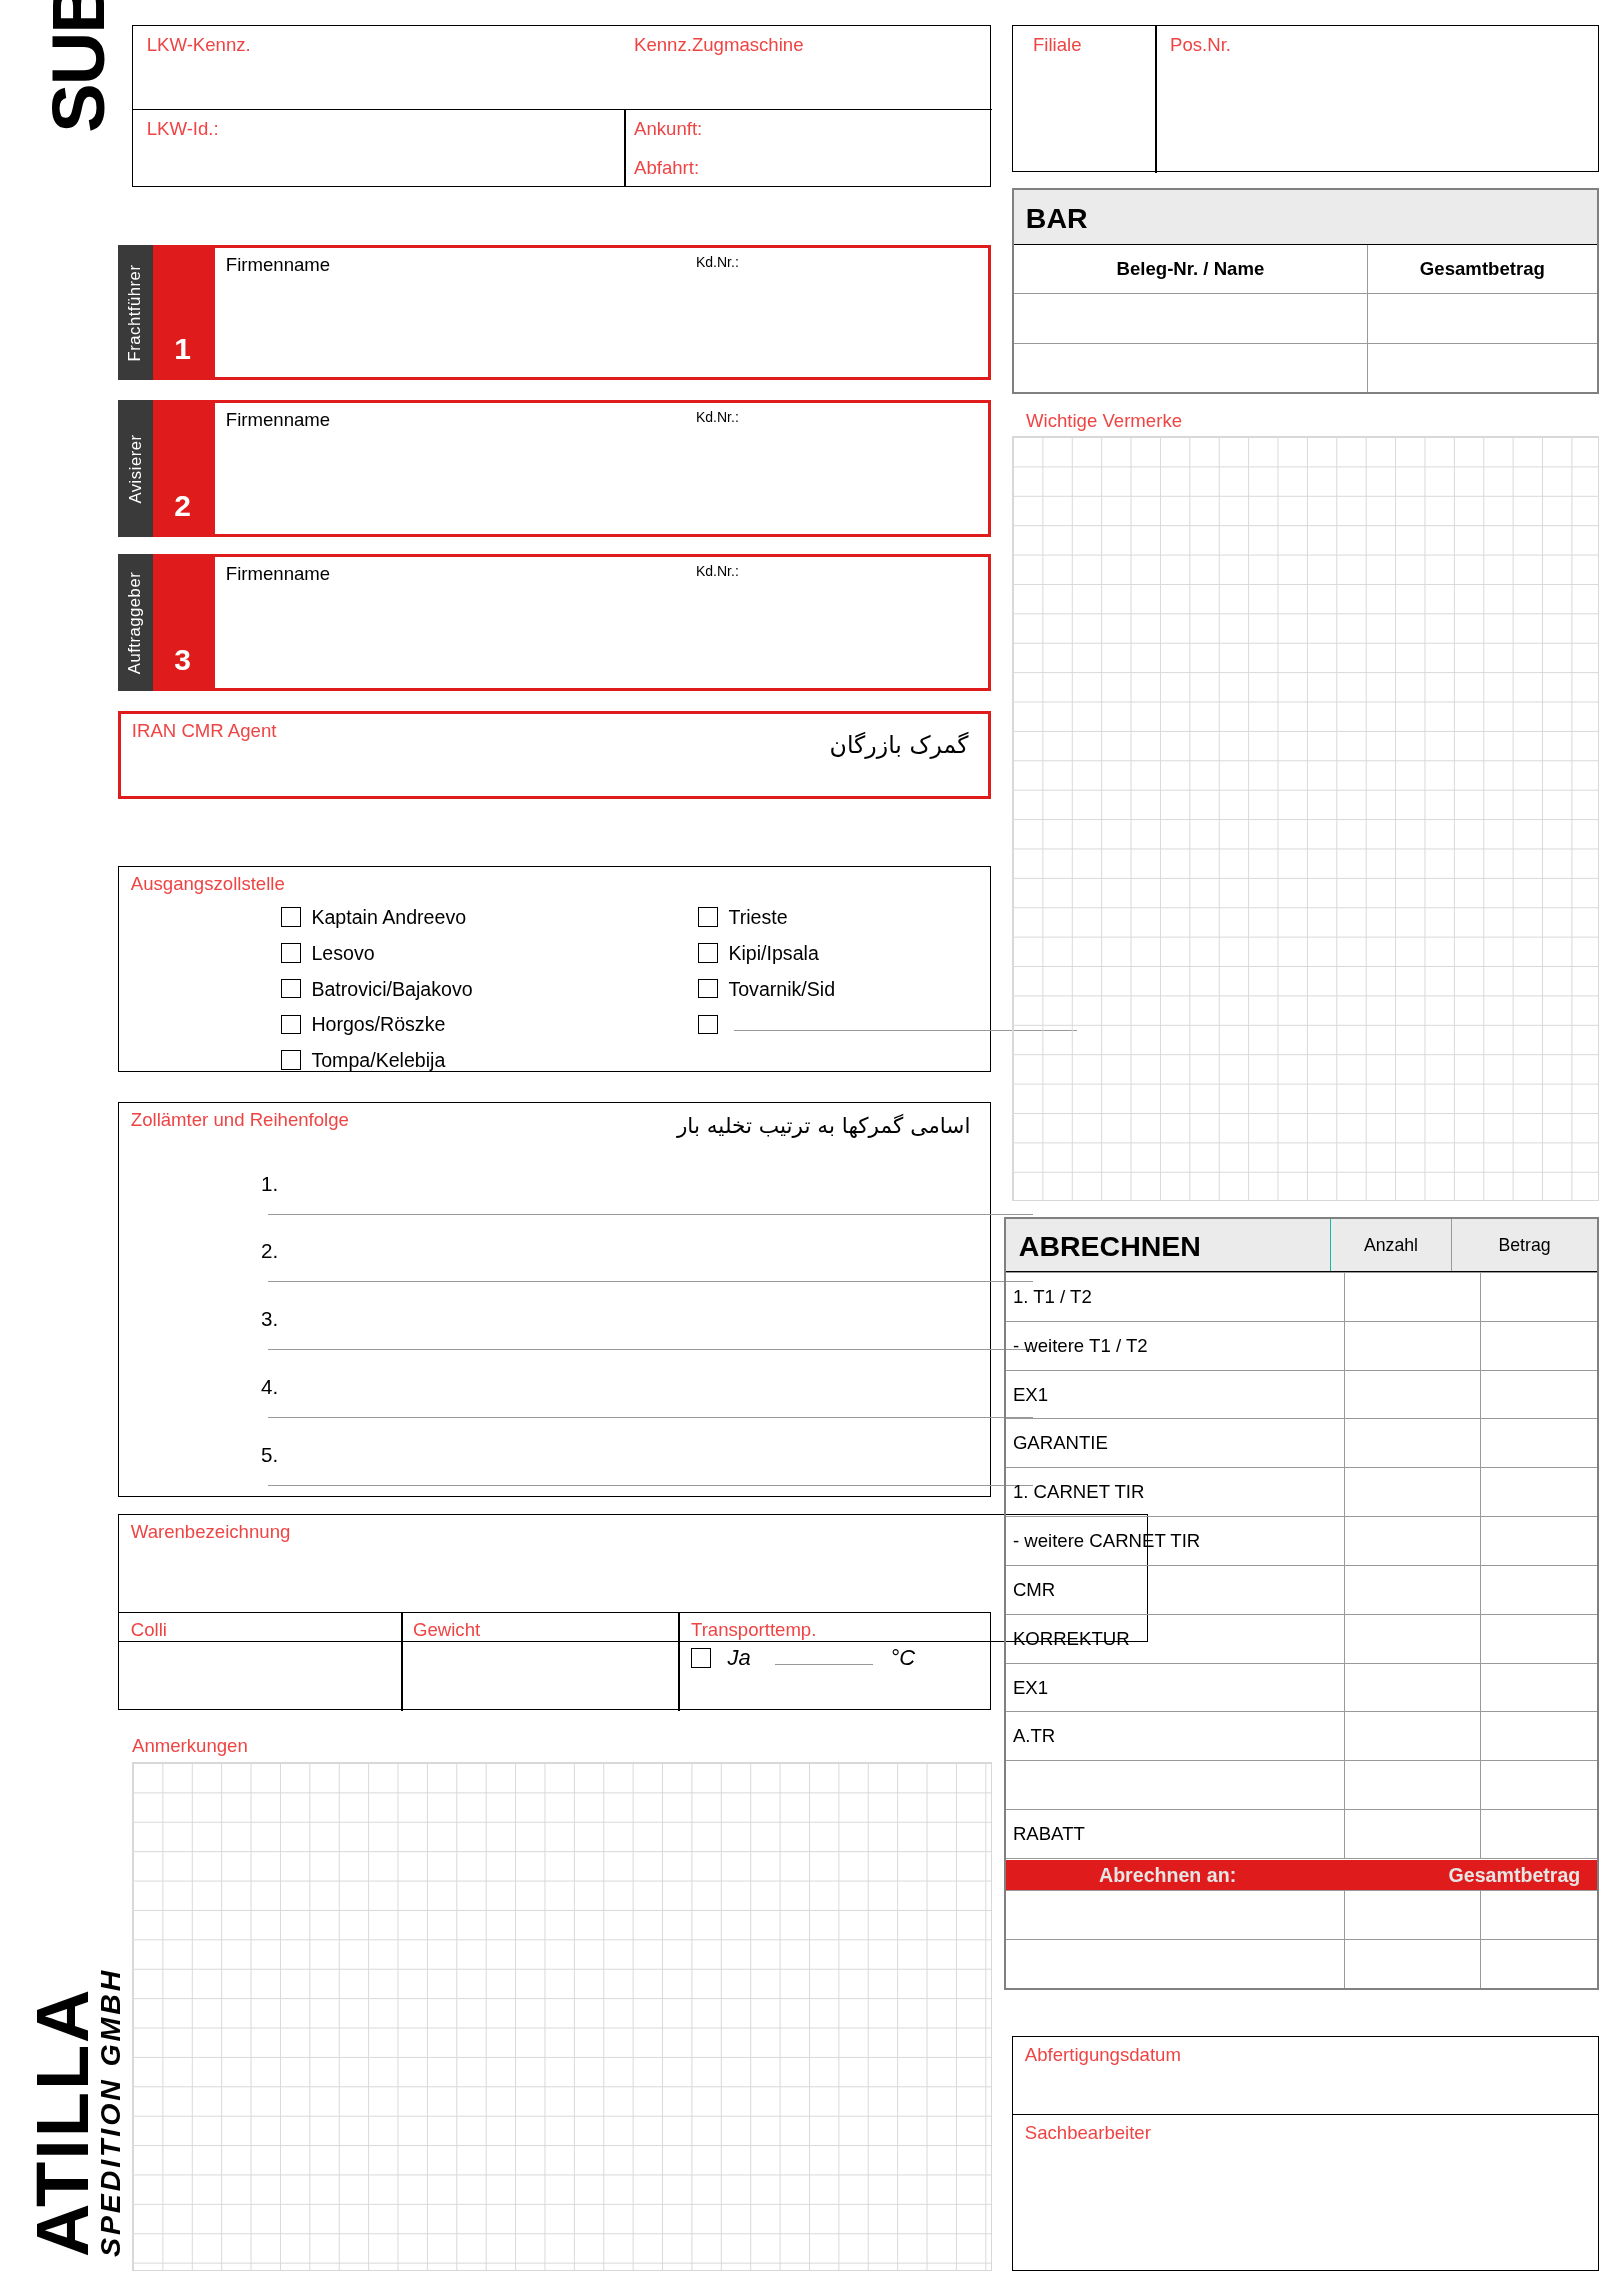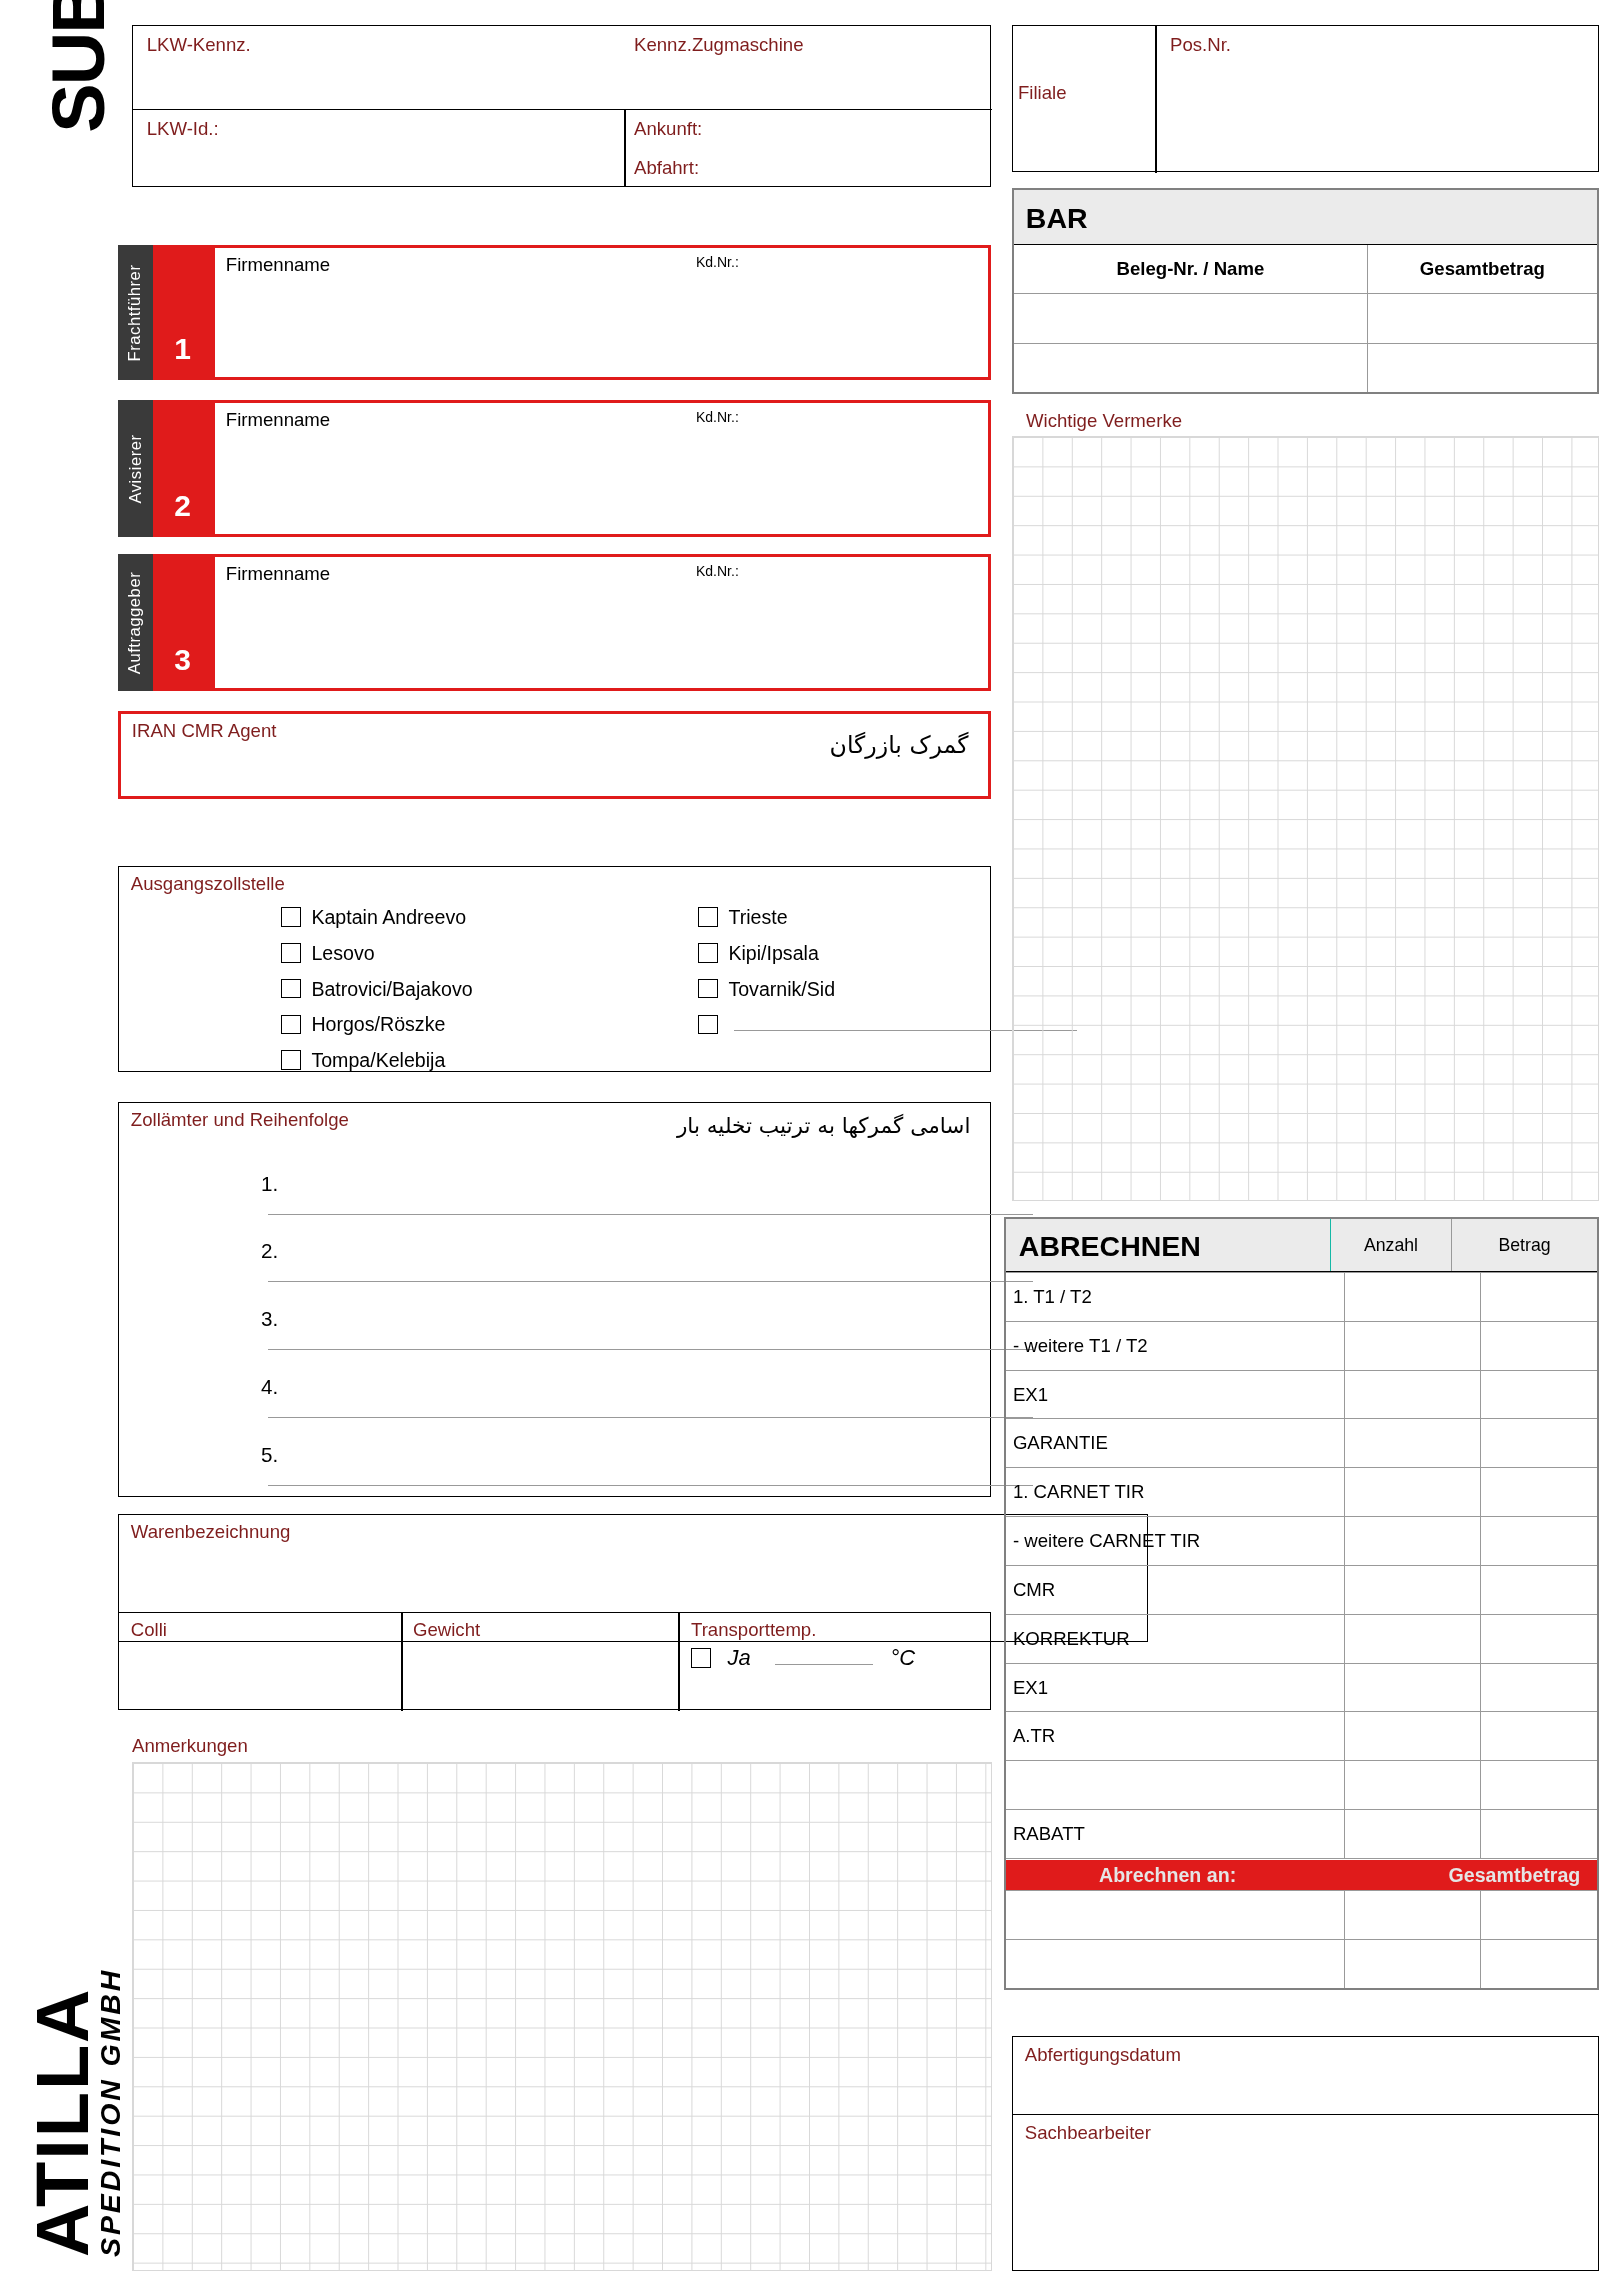--- a/index.html
+++ b/index.html
@@ -20,21 +20,21 @@
   }
   
   .box {
     position: absolute;
     box-sizing: border-box;
     border: 1.5px solid #000000;
   }
   .lbl {
     font-size: 18.6px;
     line-height: 1.1;
-    color: #7f1d1d;
+    color: #ef4444;
   }
   .grid-bg {
     background-image:
       linear-gradient(to right, #d8d8d8 1px, transparent 1px),
       linear-gradient(to bottom, #d8d8d8 1px, transparent 1px);
     background-size: 29.4px 29.4px;
     background-position: 0 0;
   }
 
   
@@ -224,21 +224,21 @@
     <div class="inner-vline" style="left:0; top:83px; width:859px; height:1.5px;"></div>
     <div class="lbl" style="position:absolute; left:13.7px; top:9.8px;">LKW-Kennz.</div>
     <div class="lbl" style="position:absolute; left:501px; top:9.8px;">Kennz.Zugmaschine</div>
     <div class="lbl" style="position:absolute; left:13.7px; top:93px;">LKW-Id.:</div>
     <div class="lbl" style="position:absolute; left:501px; top:93px;">Ankunft:</div>
     <div class="lbl" style="position:absolute; left:501px; top:132px;">Abfahrt:</div>
   </div>
 
   <div class="box" id="filiale-box" style="left:1012px; top:24.5px; width:587px; height:147px;">
     <div class="inner-vline" style="left:142px; top:0; width:1.5px; height:147px;"></div>
-    <div class="lbl" style="position:absolute; left:5px; top:9.8px;margin-top:48px;">Filiale</div>
+    <div class="lbl" style="position:absolute; left:20px; top:9.8px;">Filiale</div>
     <div class="lbl" style="position:absolute; left:157px; top:9.8px;">Pos.Nr.</div>
   </div>
 
   <div class="party" style="left:118px; top:245px; width:873px; height:135px;">
     <div class="tab">
         <span>Frachtführer</span>
       </div>
     <div class="num">1</div>
     <div class="field">
       <div class="fn">Firmenname</div>

